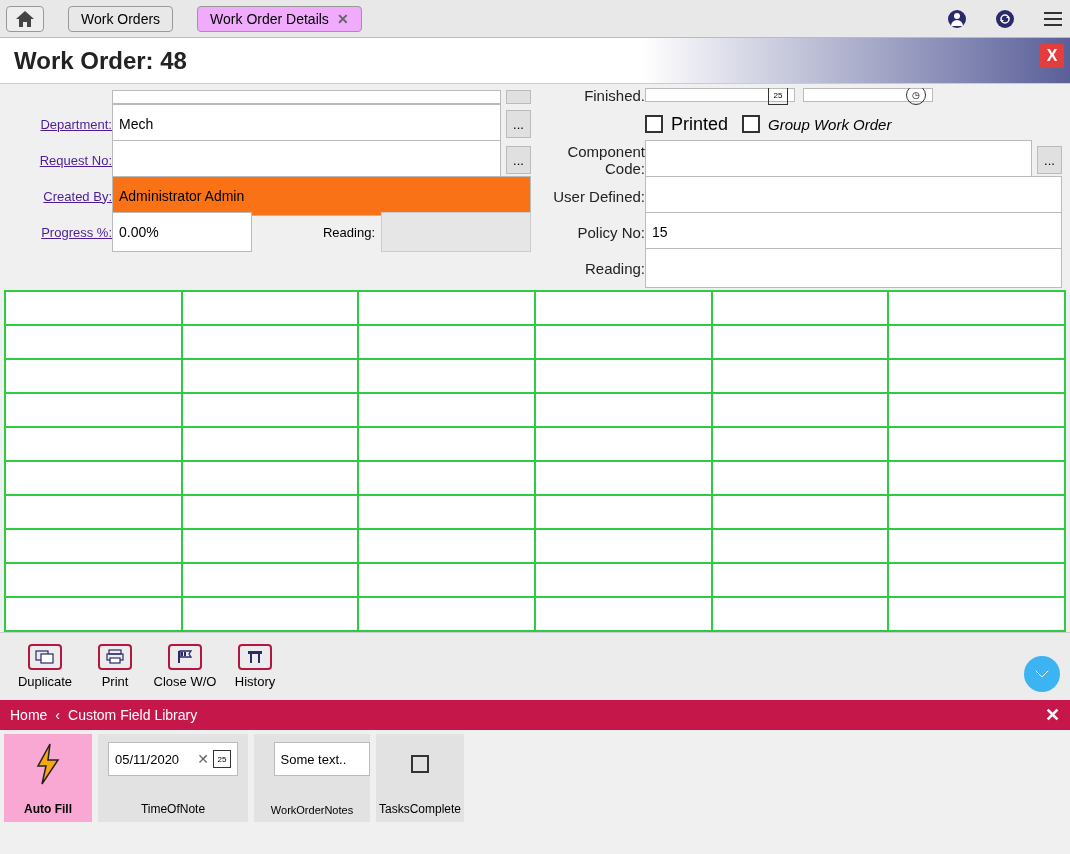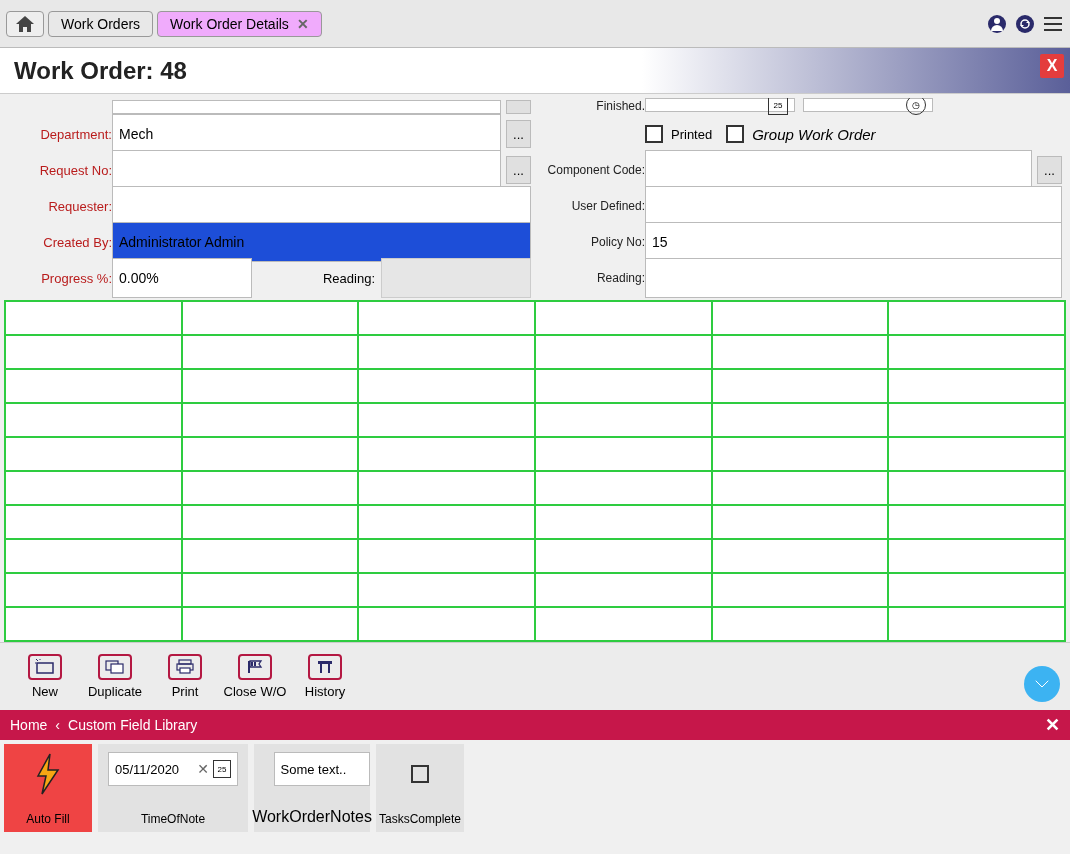--- a/index.html
+++ b/index.html
@@ -1,40 +1,40 @@
 <!DOCTYPE html>
 <html><head>
 <meta charset="utf-8">
 <style>
 * { box-sizing: border-box; margin: 0; padding: 0; font-family: "Segoe UI", Arial, sans-serif; }
 body { background: #f0f0f0; width: 1070px; height: 854px; overflow: hidden; position: relative; }
 
 
-.topbar { height: 48px; background: #e8e8e8; border-bottom: 1px solid #bbb; display: flex; align-items: center; padding: 0 6px; }
+.topbar { height: 38px; background: #e8e8e8; border-bottom: 1px solid #bbb; display: flex; align-items: center; padding: 0 6px; gap: 20px; }
 .home-btn { width: 38px; height: 26px; border: 1px solid #999; border-radius: 4px; background: #eee; display: flex; align-items: center; justify-content: center; margin-right: 4px; cursor: pointer; }
 .tab { height: 26px; padding: 0 12px; border: 1px solid #999; border-radius: 4px; background: #e8e8e8; display: flex; align-items: center; margin-right: 4px; font-size: 14px; cursor: pointer; }
 .tab.active { background: #f0abfc; }
 .tab-close { margin-left: 8px; color: #666; font-weight: bold; cursor: pointer; }
 .topbar-spacer { flex: 1; }
 .topbar-icon { width: 22px; height: 22px; margin-left: 6px; display: flex; align-items: center; justify-content: center; cursor: pointer; }
 
 
 .titlebar { height: 46px; background: linear-gradient(to right, #fff 60%, #5a5f99 100%); display: flex; align-items: center; padding-left: 14px; position: relative; border-bottom: 1px solid #ccc; }
 .titlebar h1 { font-size: 24px; font-weight: 800; color: #222; }
 .titlebar .close-x { position: absolute; right: 6px; top: 6px; width: 24px; height: 24px; background: #e43d3d; color: #fff; display: flex; align-items: center; justify-content: center; font-weight: bold; border-radius: 2px; cursor: pointer; }
 
 
 .form-area { padding: 4px 8px 0 8px; display: flex; }
 .col { flex: 1; min-width: 0; }
 .col-left { margin-right: 8px; }
 .row { display: flex; align-items: center; height: 36px; }
-.row .label { width: 104px; text-align: right; font-size: 13px; color: #b91c1c; }
-.row .label2 { width: 106px; text-align: right; font-size: 12px; color: #222; }
+.row .label { width: 104px; text-align: right; font-size: 13px; color: #4c1d95; text-decoration: underline; }
+.row .label2 { width: 106px; text-align: right; font-size: 15px; color: #222; }
 .input { flex: 1; height: 40px; border: 1px solid #bbb; background: #fff; padding: 0 6px; font-size: 14px; display: flex; align-items: center; min-width: 0; }
-.input.ro { background: #1d4ed8; }
+.input.ro { background: #f97316; }
 .small-btn { width: 25px; height: 28px; background: #e0e0e0; border: 1px solid #bbb; margin-left: 5px; display: flex; align-items: center; justify-content: center; font-size: 13px; cursor: pointer; }
 .readonly-gray { background: #e6e6e6 !important; border: 1px solid #ccc !important; }
 .checkwrap { display: flex; align-items: center; margin-right: 14px; }
 .checkbox { width: 18px; height: 18px; border: 2px solid #333; margin-right: 8px; background: #fff; cursor: pointer; }
 .truncated-label { font-size: 13px; color: #222; white-space: nowrap; overflow: hidden; height: 16px; line-height: 16px; }
 .date-ind, .time-ind { width: 20px; height: 20px; border: 1px solid #333; display: flex; align-items: center; justify-content: center; font-size: 9px; }
 
 
 .grid { margin: 4px 4px 0 4px; }
 .grid table { border-collapse: collapse; width: 100%; }
@@ -48,21 +48,21 @@
 
 
 .cflib-bar { height: 30px; background: #c6174a; color: #fff; display: flex; align-items: center; padding: 0 10px; font-size: 14px; }
 .cflib-bar .chev { margin: 0 8px; }
 .cflib-bar .spacer { flex: 1; }
 .cflib-bar .close { font-weight: bold; font-size: 18px; cursor: pointer; }
 
 
 .cflib-panel { height: 96px; background: #f0f0f0; display: flex; gap: 6px; padding: 4px; }
 .cfitem { width: 88px; background: #e2e2e2; display: flex; flex-direction: column; align-items: center; justify-content: space-between; padding: 8px 4px 6px 4px; font-size: 12px; cursor: pointer; }
-.cfitem.autofill { background: #ef4444; }
+.cfitem.autofill { background: #f9a8d4; font-weight: bold; }
 .cfitem.wide { width: 150px; }
 .cf-preview { width: 130px; height: 34px; border: 1px solid #bbb; background: #fff; display: flex; align-items: center; padding: 0 6px; font-size: 13px; }
 .cf-preview .x { color: #666; margin-left: auto; margin-right: 4px; font-size: 14px; }
 .cf-cal { width: 18px; height: 18px; border: 1px solid #333; display: flex; align-items: center; justify-content: center; font-size: 8px; }
 .cf-check { width: 18px; height: 18px; border: 2px solid #333; }
 </style>
 </head>
 <body>
 
 <div class="topbar">
@@ -121,24 +121,20 @@
           <span>Mech</span>
         </div>
       <div class="small-btn">...</div>
     </div>
     <div class="row">
       <div class="label">Request No:</div>
       <div class="input"></div>
       <div class="small-btn">...</div>
     </div>
     <div class="row">
-      <div class="label">Requester:</div>
-      <div class="input"></div>
-    </div>
-    <div class="row">
       <div class="label">Created By:</div>
       <div class="input ro">
           <span>Administrator Admin</span>
         </div>
     </div>
     <div class="row">
       <div class="label">Progress %:</div>
       <div class="input" style="flex:0 0 140px;">
           <span>0.00%</span>
         </div>
@@ -158,21 +154,21 @@
       </div>
       <div style="width:8px;"></div>
       <div class="input" style="height:14px; flex:0 0 130px; justify-content:flex-end;">
         <span class="time-ind" style="border-radius:50%;">◷</span>
       </div>
     </div>
     <div class="row">
       <div style="width:106px;"></div>
       <div class="checkwrap">
         <div class="checkbox"></div>
-        <span style="font-size:13px;">Printed</span>
+        <span style="font-size:18px;">Printed</span>
       </div>
       <div class="checkwrap">
         <div class="checkbox"></div>
         <span style="font-size:15px;font-style:italic;">Group Work Order</span>
       </div>
     </div>
     <div class="row">
       <div class="label2">Component Code:</div>
       <div class="input"></div>
       <div class="small-btn">...</div>
@@ -275,29 +271,20 @@
           <td></td>
           <td></td>
           <td></td>
           <td></td>
         </tr>
     </tbody>
   </table>
 </div>
 
 <div class="bottom-toolbar">
-  <div class="tool-btn">
-    <div class="icon-box">
-        <svg width="20" height="16" viewBox="0 0 20 16">
-          <rect x="2" y="4" width="16" height="10" fill="none" stroke="#2a2a6a" stroke-width="1.5"></rect>
-          <path d="M3 2 L1 0 M5 1 L5 -1 M1 4 L-1 4" stroke="#2a2a6a" stroke-width="1"></path>
-        </svg>
-      </div>
-    <span>New</span>
-  </div>
   <div class="tool-btn">
     <div class="icon-box">
         <svg width="20" height="16" viewBox="0 0 20 16">
           <rect x="1" y="2" width="12" height="9" fill="none" stroke="#2a2a6a" stroke-width="1.2"></rect>
           <rect x="6" y="5" width="12" height="9" fill="#fff" stroke="#2a2a6a" stroke-width="1.2"></rect>
         </svg>
       </div>
     <span>Duplicate</span>
   </div>
   <div class="tool-btn">
@@ -362,21 +349,21 @@
       <span class="cf-cal">
           <span>25</span>
         </span>
     </div>
     <span>TimeOfNote</span>
   </div>
   <div class="cfitem" style="width:116px;">
     <div class="cf-preview" style="width:96px;margin-left:19px;">
       <span>Some text..</span>
     </div>
-    <span style="font-size:16px;">WorkOrderNotes</span>
+    <span style="font-size:11px;">WorkOrderNotes</span>
   </div>
   <div class="cfitem">
     <div style="height:44px; display:flex; align-items:center;">
         <div class="cf-check"></div>
       </div>
     <span style="font-size:12px;">TasksComplete</span>
   </div>
 </div>
 
 </body></html>

